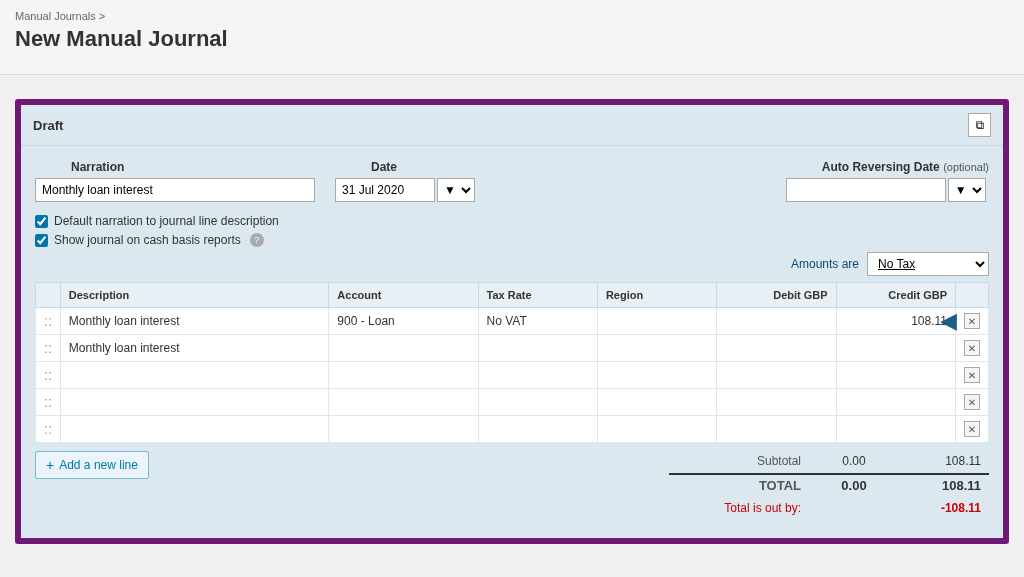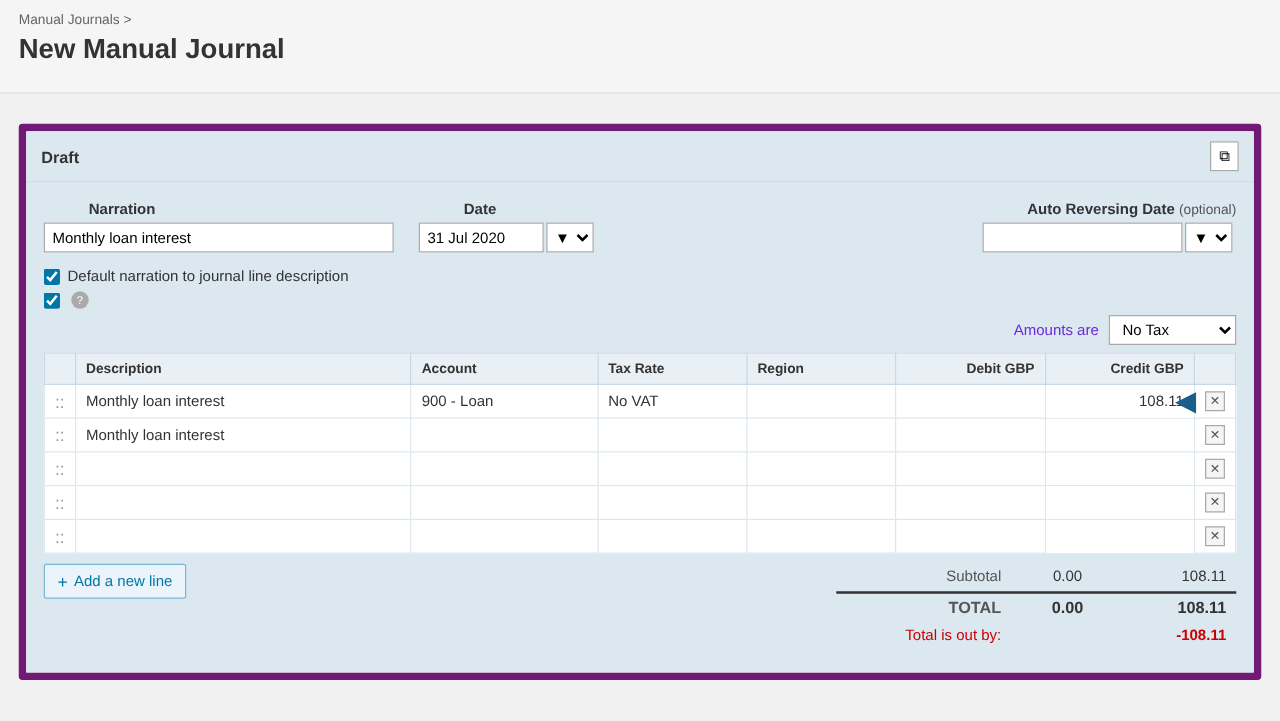--- a/index.html
+++ b/index.html
@@ -31,22 +31,22 @@
     .auto-reversing .optional { font-weight: normal; font-size: 11px; color: #555; }
     .auto-reversing .date-select-wrap { display: flex; align-items: center; gap: 2px; }
     .auto-reversing .date-select-wrap input { width: 140px; border: 1px solid #aaa; padding: 4px 6px; font-size: 12px; background: #fff; }
     .auto-reversing .date-select-wrap select { border: 1px solid #aaa; padding: 3px 2px; background: #fff; font-size: 12px; }
 
     .checkbox-row { display: flex; align-items: center; gap: 6px; margin-bottom: 5px; font-size: 12px; }
     .checkbox-row input[type="checkbox"] { accent-color: #0077a8; width: 13px; height: 13px; }
     .help-icon { display: inline-flex; align-items: center; justify-content: center; width: 14px; height: 14px; border-radius: 50%; background: #aaa; color: #fff; font-size: 9px; cursor: pointer; margin-left: 3px; }
 
     .amounts-row { display: flex; align-items: center; justify-content: flex-end; margin-bottom: 6px; gap: 8px; font-size: 12px; }
-    .amounts-row label { font-weight: normal; color: #6d28d9; }
-    .amounts-row select { border: 1px solid #aaa; padding: 3px 6px; font-size: 12px; background: #fff; width: 102px; }
+    .amounts-row label { font-weight: normal; color: #0c4a6e; }
+    .amounts-row select { border: 1px solid #aaa; padding: 3px 6px; font-size: 12px; background: #fff; width: 122px; text-decoration: underline; }
 
     .journal-table { width: 100%; border-collapse: collapse; background: #fff; font-size: 12px; }
     .journal-table th { background: #e8f0f5; padding: 6px 8px; text-align: left; border: 1px solid #c8d8e8; font-weight: bold; color: #333; font-size: 11px; }
     .journal-table th.right { text-align: right; }
     .journal-table td { padding: 5px 8px; border: 1px solid #dde8ee; vertical-align: middle; background: #fff; }
     .journal-table tr.empty-row td { height: 26px; }
     .drag-handle { color: #999; font-size: 14px; cursor: grab; }
     .delete-btn { display: inline-flex; align-items: center; justify-content: center; width: 16px; height: 16px; border: 1px solid #aaa; background: #f5f5f5; cursor: pointer; color: #555; font-size: 10px; }
 
     .table-footer { display: flex; align-items: flex-start; justify-content: space-between; padding: 8px 0 4px; }
@@ -110,20 +110,21 @@
           </div>
         </div>
       </div>
 
       <div class="checkbox-row">
         <input type="checkbox" checked="" style="">
         <span>Default narration to journal line description</span>
       </div>
       <div class="checkbox-row">
         <input type="checkbox" checked="" style="">
+        <span>Show journal on cash basis reports</span>
         <span class="help-icon">?</span>
       </div>
 
       <div class="amounts-row">
         <label>Amounts are</label>
         <select>
           <option>No Tax</option>
           <option>No Tax</option>
         </select>
       </div>

